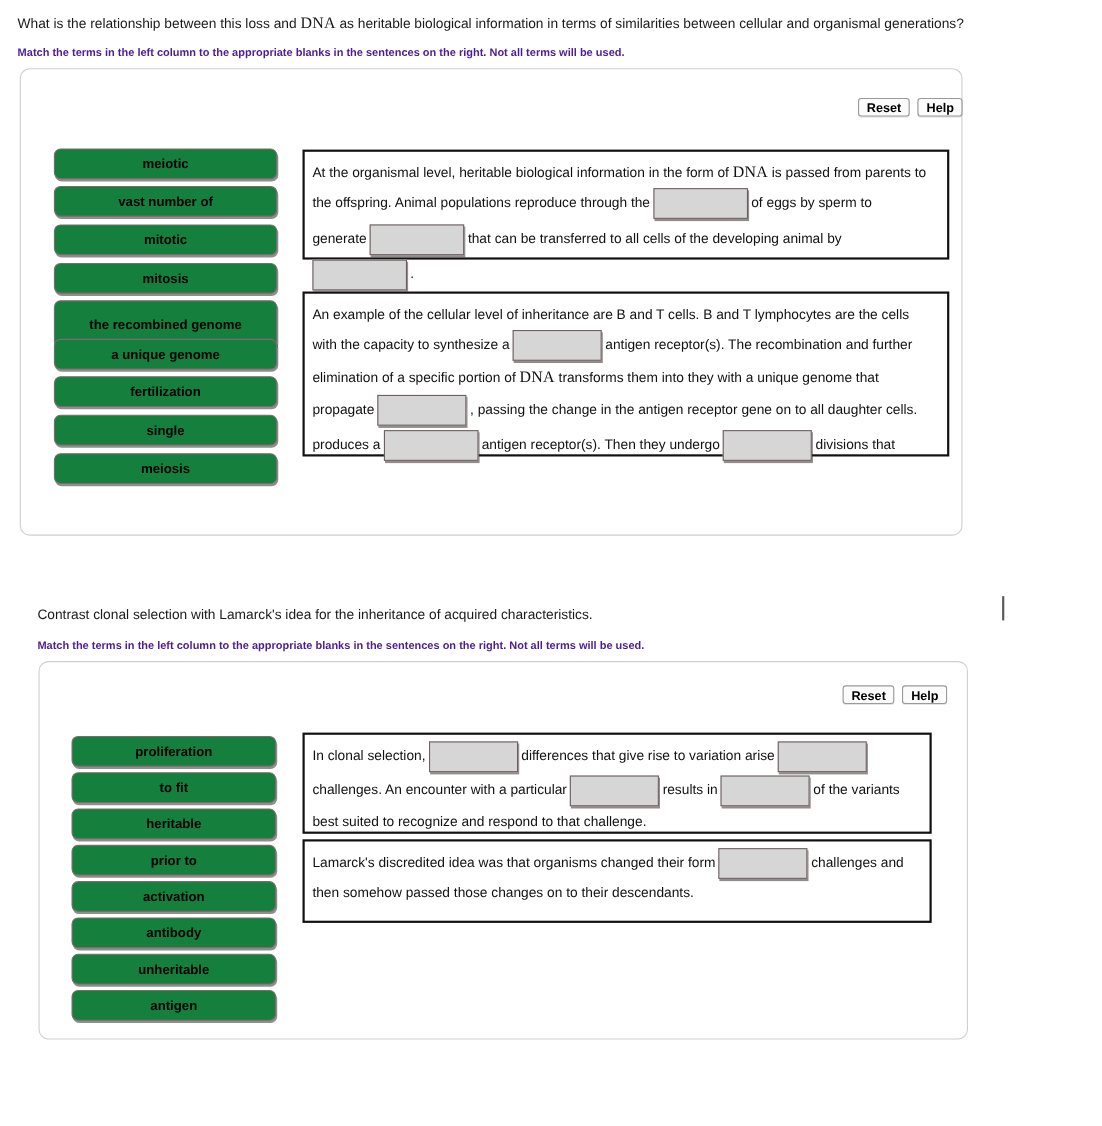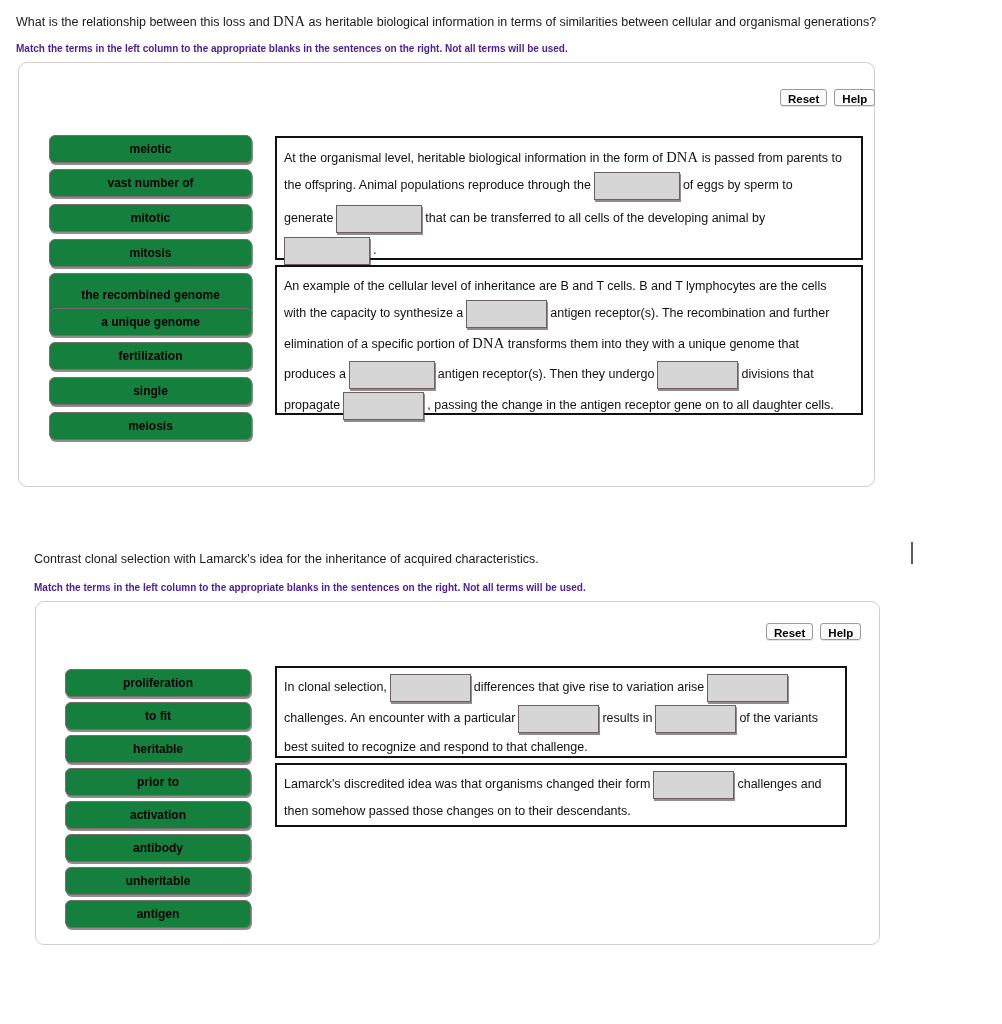--- a/index.html
+++ b/index.html
@@ -136,21 +136,21 @@
 <div class="term-tile" style="left:49px; top:135px; width:203px; height:28px;">meiotic</div>
 <div class="term-tile" style="left:49px; top:169px; width:203px; height:28px;">vast number of</div>
 <div class="term-tile" style="left:49px; top:204px; width:203px; height:28px;">mitotic</div>
 <div class="term-tile" style="left:49px; top:239px; width:203px; height:28px;">mitosis</div>
 <div class="term-tile" style="left:49px; top:273px; width:203px; height:44px;">the recombined genome</div>
 <div class="term-tile" style="left:49px; top:308px; width:203px; height:28px;">a unique genome</div>
 <div class="term-tile" style="left:49px; top:342px; width:203px; height:28px;">fertilization</div>
 <div class="term-tile" style="left:49px; top:377px; width:203px; height:28px;">single</div>
 <div class="term-tile" style="left:49px; top:412px; width:203px; height:28px;">meiosis</div>
 
-<div class="sentence-box" style="left:275px; top:136px; width:588px; height:124px;">
+<div class="sentence-box" style="left:275px; top:136px; width:588px; height:100px;">
   <div class="sent-line" style="line-height:22px; margin-top:2px;">
     <span>At the organismal level, heritable biological information in the form of </span><span class="serif-dna">DNA</span><span> is passed from parents to</span>
   </div>
   <div class="sent-line" style="line-height:33px;">
     <span>the offspring. Animal populations reproduce through the</span><span class="blank" style="width:86px;"></span><span>of eggs by sperm to</span>
   </div>
   <div class="sent-line" style="line-height:33px;">
     <span>generate</span><span class="blank" style="width:86px;"></span><span>that can be transferred to all cells of the developing animal by</span>
   </div>
   <div class="sent-line" style="line-height:31px;">
@@ -159,25 +159,25 @@
 </div>
 
 <div class="sentence-box" style="left:275px; top:265px; width:588px; height:150px;">
   <div class="sent-line" style="line-height:22px; margin-top:2px;">An example of the cellular level of inheritance are B and T cells. B and T lymphocytes are the cells</div>
   <div class="sent-line" style="line-height:32px;">
     <span>with the capacity to synthesize a</span><span class="blank" style="width:81px;"></span><span>antigen receptor(s). The recombination and further</span>
   </div>
   <div class="sent-line" style="line-height:28px;">
     <span>elimination of a specific portion of </span><span class="serif-dna">DNA</span><span> transforms them into they with a unique genome that</span>
   </div>
+  <div class="sent-line" style="line-height:31px;">
+    <span>propagate</span><span class="blank" style="width:81px;"></span><span>, passing the change in the antigen receptor gene on to all daughter cells.</span>
+  </div>
   <div class="sent-line" style="line-height:32px;">
     <span>produces a</span><span class="blank" style="width:86px;"></span><span>antigen receptor(s). Then they undergo</span><span class="blank" style="width:81px;"></span><span>divisions that</span>
-  </div>
-  <div class="sent-line" style="line-height:31px;">
-    <span>propagate</span><span class="blank" style="width:81px;"></span><span>, passing the change in the antigen receptor gene on to all daughter cells.</span>
   </div>
 </div>
 
 <div class="caret" style="left:911px; top:542px; height:22px;"></div>
 
 <div class="q-prompt" style="left:34px; top:551px;">Contrast clonal selection with Lamarck's idea for the inheritance of acquired characteristics.</div>
 
 <div class="q-instruction" style="left:34px; top:580px;">Match the terms in the left column to the appropriate blanks in the sentences on the right. Not all terms will be used.</div>
 
 <div class="panel" style="left:35px; top:601px; width:845px; height:344px;"></div>
@@ -199,18 +199,18 @@
 <div class="sentence-box" style="left:275px; top:666px; width:572px; height:92px;">
   <div class="sent-line" style="line-height:24px;">
     <span>In clonal selection,</span><span class="blank" style="width:81px;"></span><span>differences that give rise to variation arise</span><span class="blank" style="width:81px;"></span>
   </div>
   <div class="sent-line" style="line-height:33px;">
     <span>challenges. An encounter with a particular</span><span class="blank" style="width:81px;"></span><span>results in</span><span class="blank" style="width:81px;"></span><span>of the variants</span>
   </div>
   <div class="sent-line" style="line-height:24px;">best suited to recognize and respond to that challenge.</div>
 </div>
 
-<div class="sentence-box" style="left:275px; top:763px; width:572px; height:64px;">
+<div class="sentence-box" style="left:275px; top:763px; width:572px; height:76px;">
   <div class="sent-line" style="line-height:27px;">
     <span>Lamarck's discredited idea was that organisms changed their form</span><span class="blank" style="width:81px;"></span><span>challenges and</span>
   </div>
   <div class="sent-line" style="line-height:24px;">then somehow passed those changes on to their descendants.</div>
 </div>
 
 </body></html>

